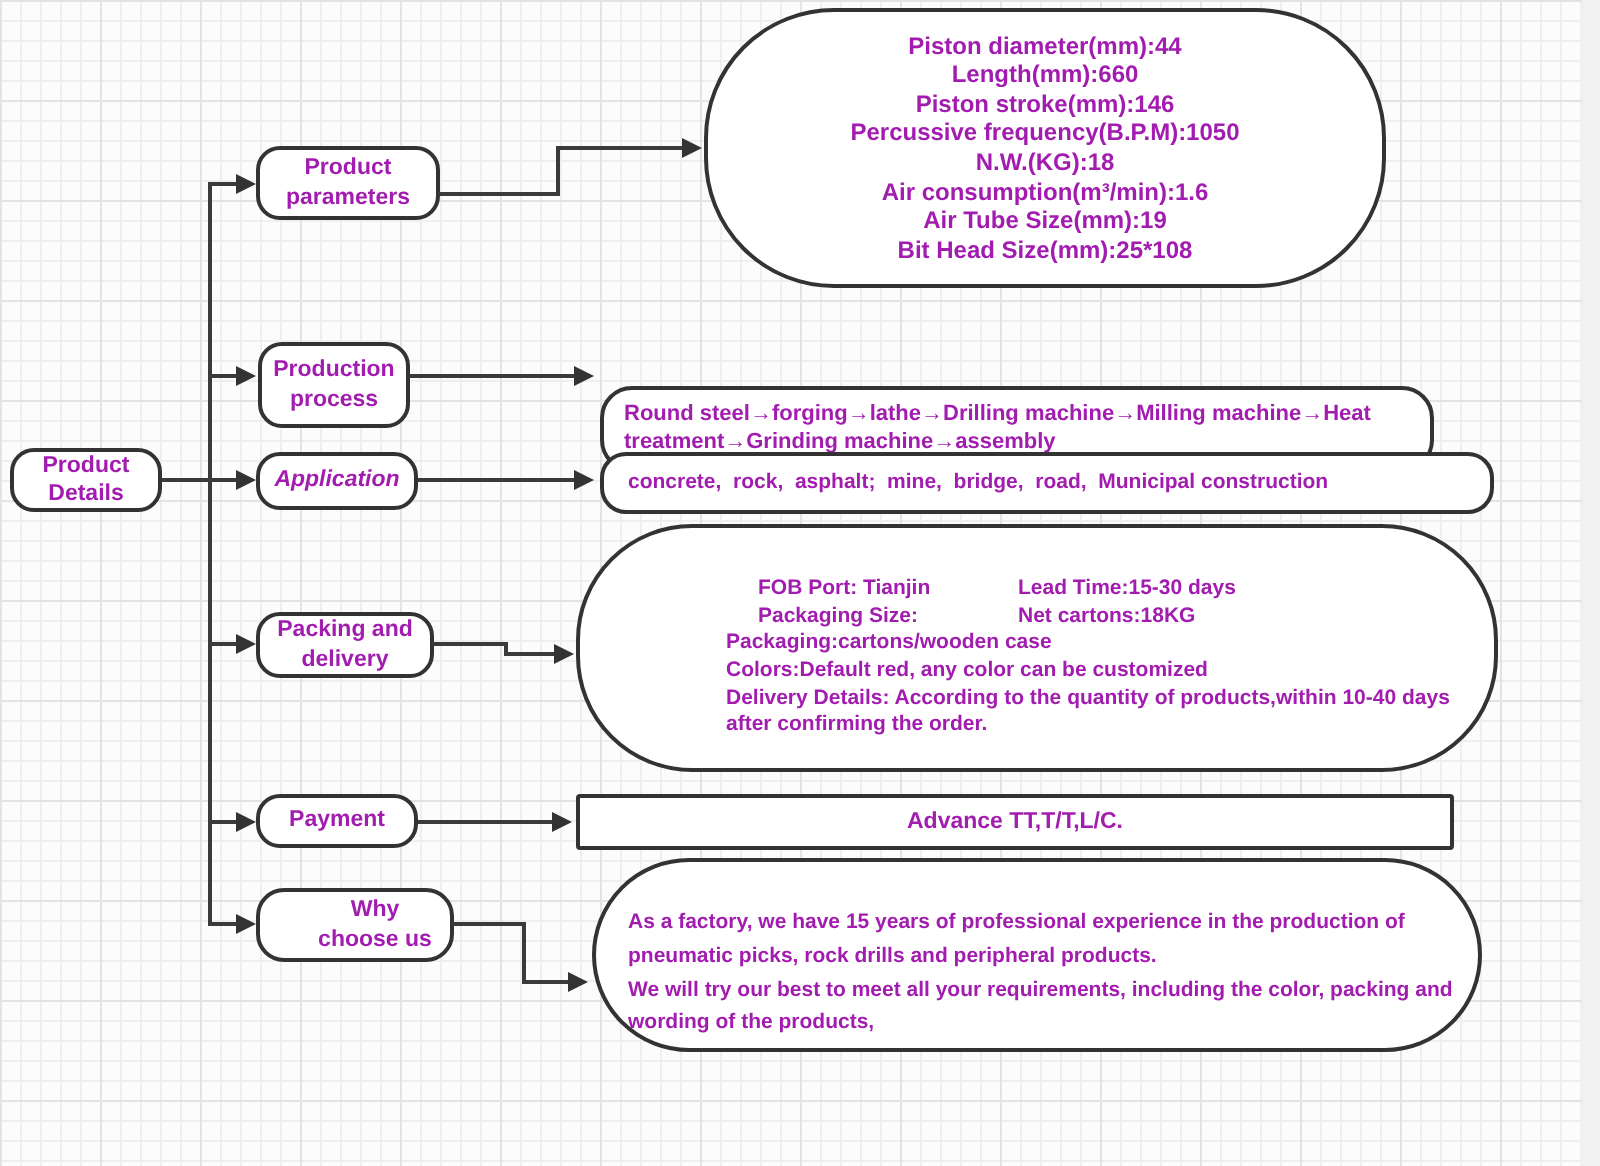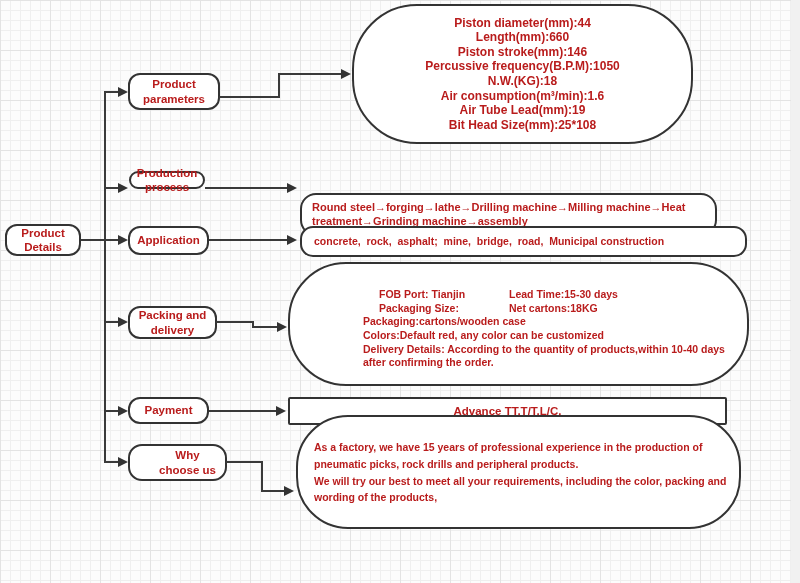--- a/index.html
+++ b/index.html
@@ -10,21 +10,21 @@
     background-image:
       linear-gradient(to right,#e3e3e3 1px,transparent 1px),
       linear-gradient(to bottom,#e3e3e3 1px,transparent 1px),
       linear-gradient(to right,#efefef 1px,transparent 1px),
       linear-gradient(to bottom,#efefef 1px,transparent 1px);
     background-size:50px 50px,50px 50px,10px 10px,10px 10px;
   }
   .edge-strip{position:absolute;top:0;right:0;width:9px;height:583px;background:#f1f1f1;}
   .node{
     position:absolute;box-sizing:border-box;background:#fff;border:2px solid #333;
-    color:#b91c1c;font-weight:bold;display:flex;align-items:center;justify-content:center;
+    color:#a21caf;font-weight:bold;display:flex;align-items:center;justify-content:center;
     text-align:center;line-height:1.25;
   }
   .label{font-size:11.5px;border-radius:12px;padding:2px 4px;}
   .bigbox{align-items:center;}
   .param{border-radius:65px;flex-direction:column;font-size:12px;line-height:1.22;}
   .process{border-radius:16px;font-size:11px;justify-content:flex-start;text-align:left;padding:4px 8px 4px 10px;}
   .app{border-radius:13px;font-size:10.5px;justify-content:flex-start;text-align:right;padding:0 8px 0 12px;white-space:pre;}
   .packing{border-radius:58px;font-size:10.5px;line-height:1.3;display:block;text-align:left;padding:24px 14px 0 73px;}
   .payment{border-radius:2px;font-size:11.5px;}
   .why{border-radius:52px;font-size:10.5px;line-height:1.6;display:block;text-align:left;padding:22px 12px 0 16px;}
@@ -55,24 +55,24 @@
   <div class="hline" style="left:104px;top:321px;width:15px;"></div>
   <div class="arr" style="left:118px;top:317px;"></div>
   <div class="hline" style="left:104px;top:410px;width:15px;"></div>
   <div class="arr" style="left:118px;top:406px;"></div>
   <div class="hline" style="left:104px;top:461px;width:15px;"></div>
   <div class="arr" style="left:118px;top:457px;"></div>
 
   <div class="node label" style="left:128px;top:73px;width:92px;height:37px;">
     <span>Product parameters</span>
   </div>
-  <div class="node label" style="left:129px;top:171px;width:76px;height:18px;">
+  <div class="node label" style="left:129px;top:171px;width:76px;height:43px;">
     <span>Production process</span>
   </div>
-  <div class="node label" style="left:128px;top:226px;width:81px;height:29px;">
+  <div class="node label" style="left:128px;top:226px;width:81px;height:29px;font-style:italic;">
     <span>Application</span>
   </div>
   <div class="node label" style="left:128px;top:306px;width:89px;height:33px;">
     <span>Packing and delivery</span>
   </div>
   <div class="node label" style="left:128px;top:397px;width:81px;height:27px;">
     <span>Payment</span>
   </div>
   <div class="node label" style="left:128px;top:444px;width:99px;height:37px;border-radius:14px;padding-left:24px;">
     <span>Why choose us</span>
@@ -102,21 +102,21 @@
   <div class="hline" style="left:261px;top:490px;width:23px;"></div>
   <div class="arr" style="left:284px;top:486px;"></div>
 
   <div class="node bigbox param" style="left:352px;top:4px;width:341px;height:140px;">
     <div>Piston diameter(mm):44</div>
     <div>Length(mm):660</div>
     <div>Piston stroke(mm):146</div>
     <div>Percussive frequency(B.P.M):1050</div>
     <div>N.W.(KG):18</div>
     <div>Air consumption(m³/min):1.6</div>
-    <div>Air Tube Lead(mm):19</div>
+    <div>Air Tube Size(mm):19</div>
     <div>Bit Head Size(mm):25*108</div>
   </div>
 
   <div class="node bigbox process" style="left:300px;top:165px;width:417px;height:43px;margin-top:28px;">
     <span>Round steel→forging→lathe→Drilling machine→Milling machine→Heat treatment→Grinding machine→assembly</span>
   </div>
 
   <div class="node bigbox app" style="left:300px;top:226px;width:447px;height:31px;">
     <span>concrete,  rock,  asphalt;  mine,  bridge,  road,  Municipal construction</span>
   </div>
@@ -132,19 +132,19 @@
     </div>
     <div>Packaging:cartons/wooden case</div>
     <div>Colors:Default red, any color can be customized</div>
     <div>Delivery Details: According to the quantity of products,within 10-40 days after confirming the order.</div>
   </div>
 
   <div class="node bigbox payment" style="left:288px;top:397px;width:439px;height:28px;">
     <span>Advance TT,T/T,L/C.</span>
   </div>
 
-  <div class="node bigbox why" style="left:296px;top:415px;width:445px;height:114px;">
+  <div class="node bigbox why" style="left:296px;top:429px;width:445px;height:97px;">
     <div>As a factory, we have 15 years of professional experience in the production of pneumatic picks, rock drills and peripheral products.</div>
     <div>We will try our best to meet all your requirements, including the color, packing and wording of the products,</div>
   </div>
 
   <div class="edge-strip"></div>
 </div>
 
 </body></html>

